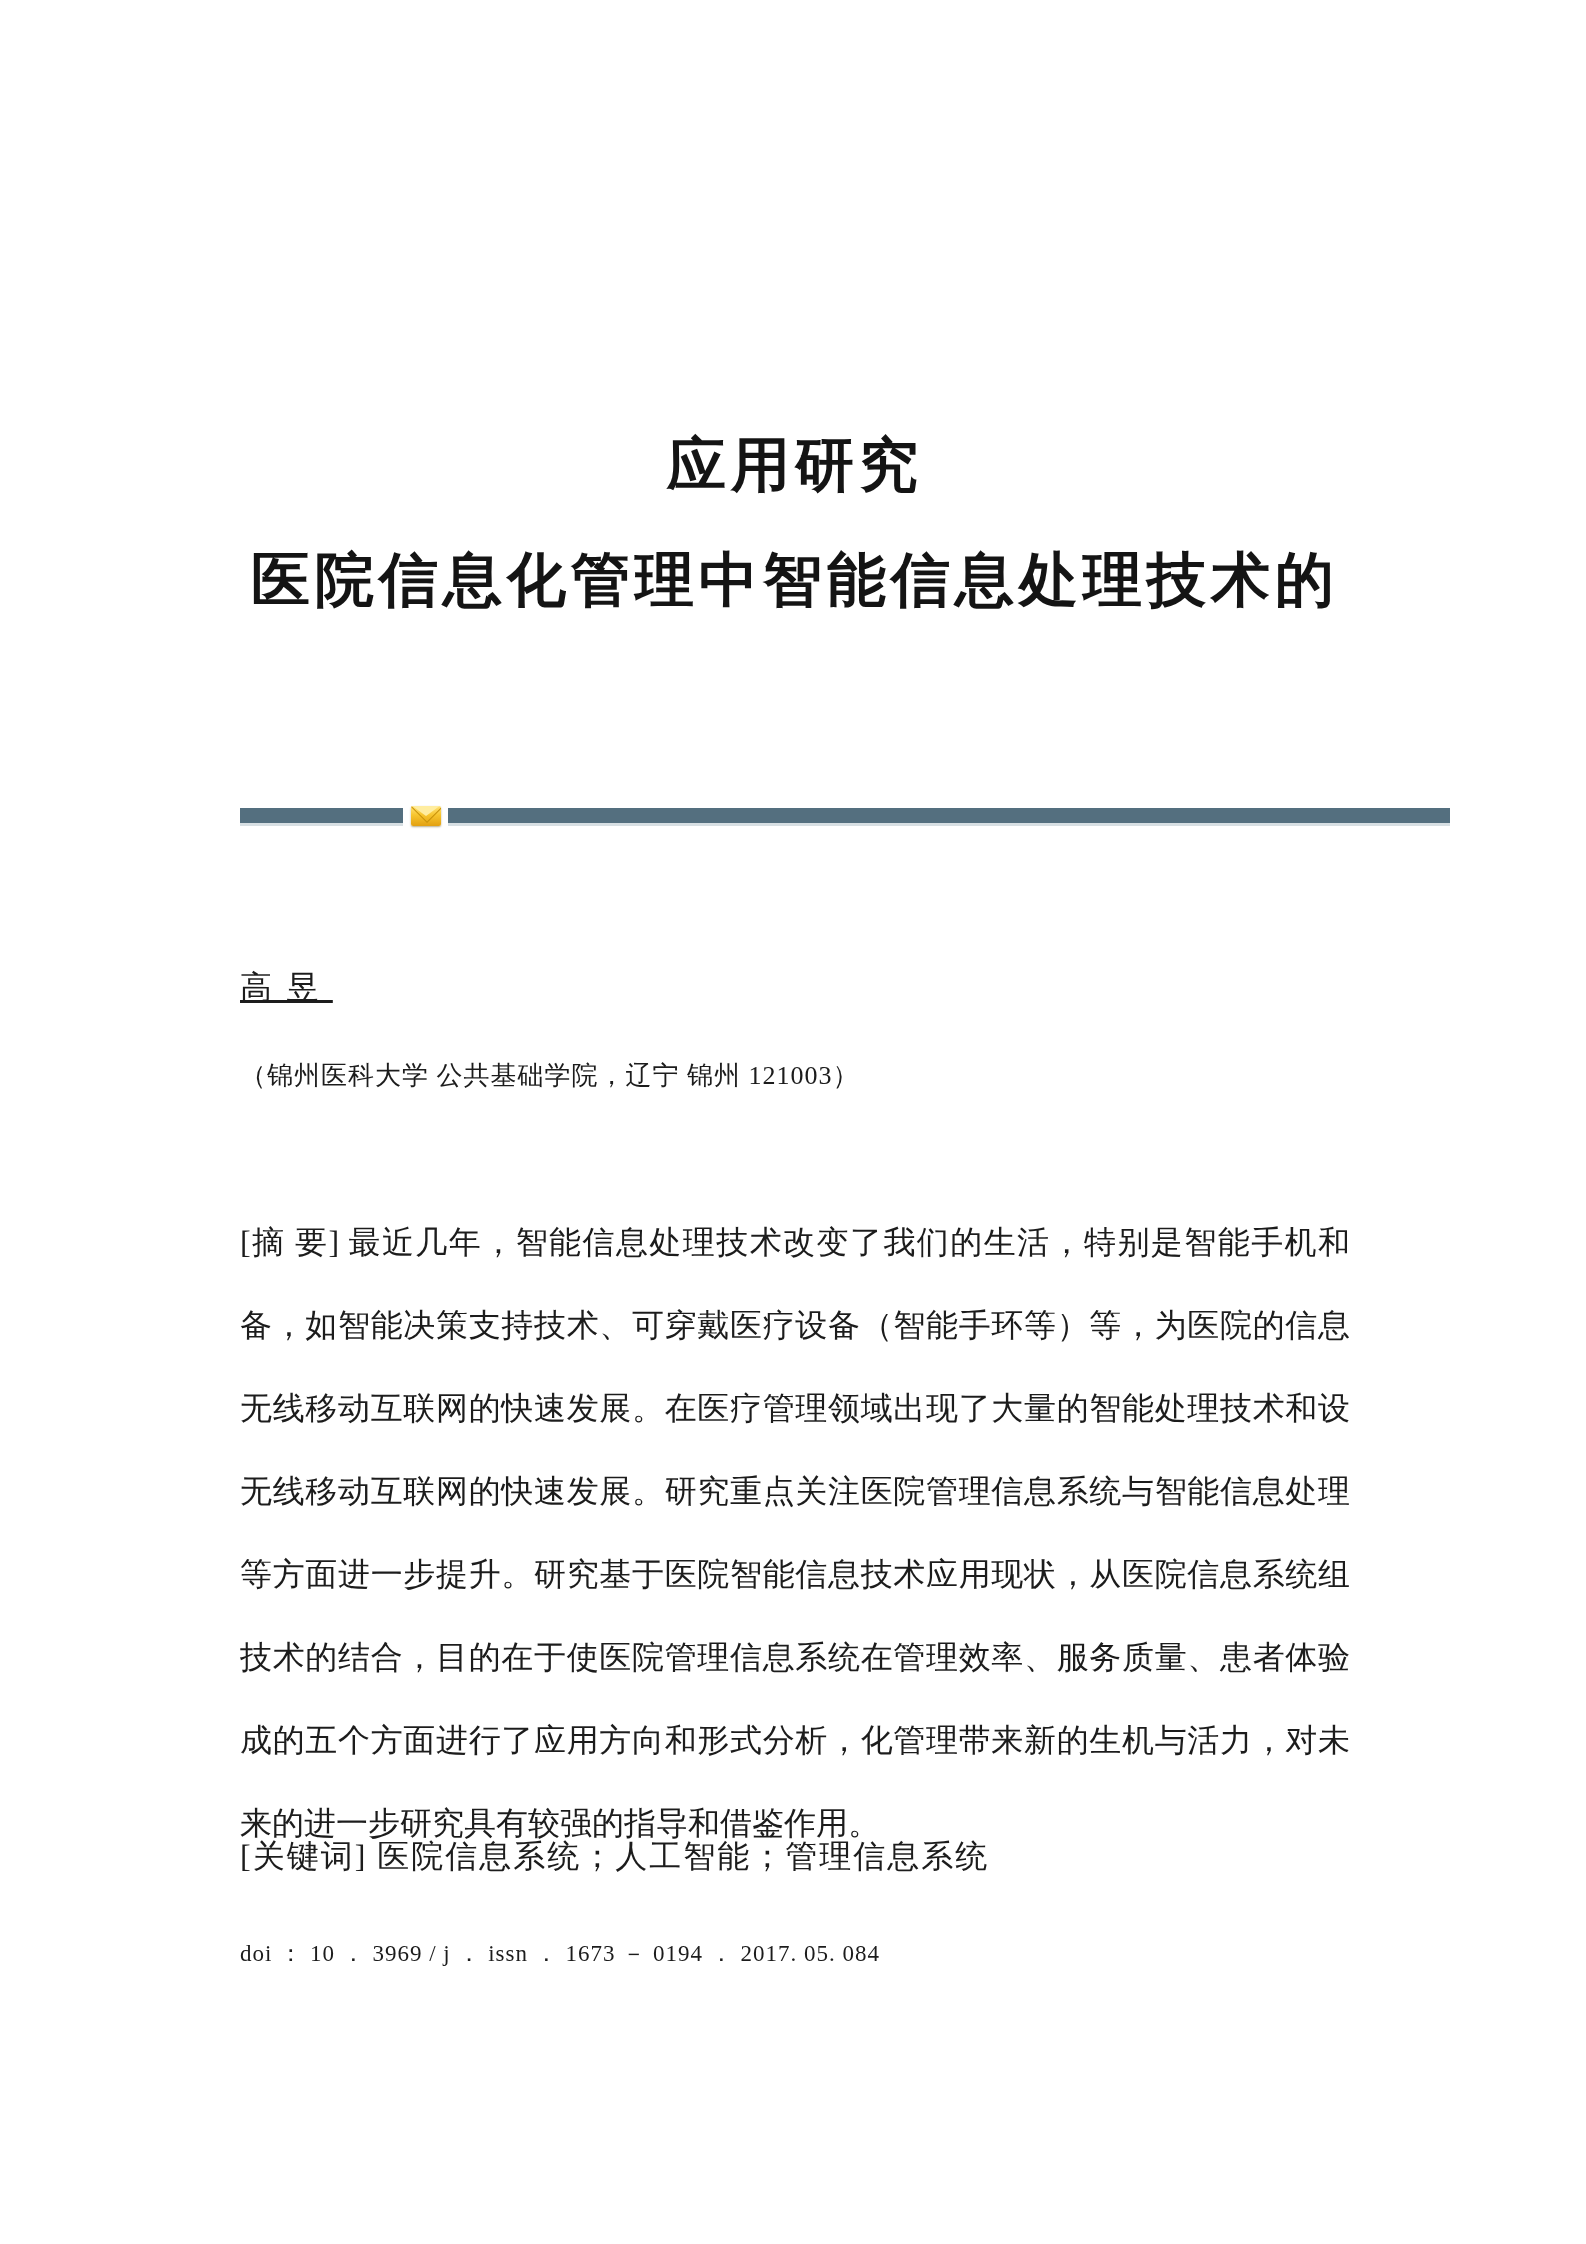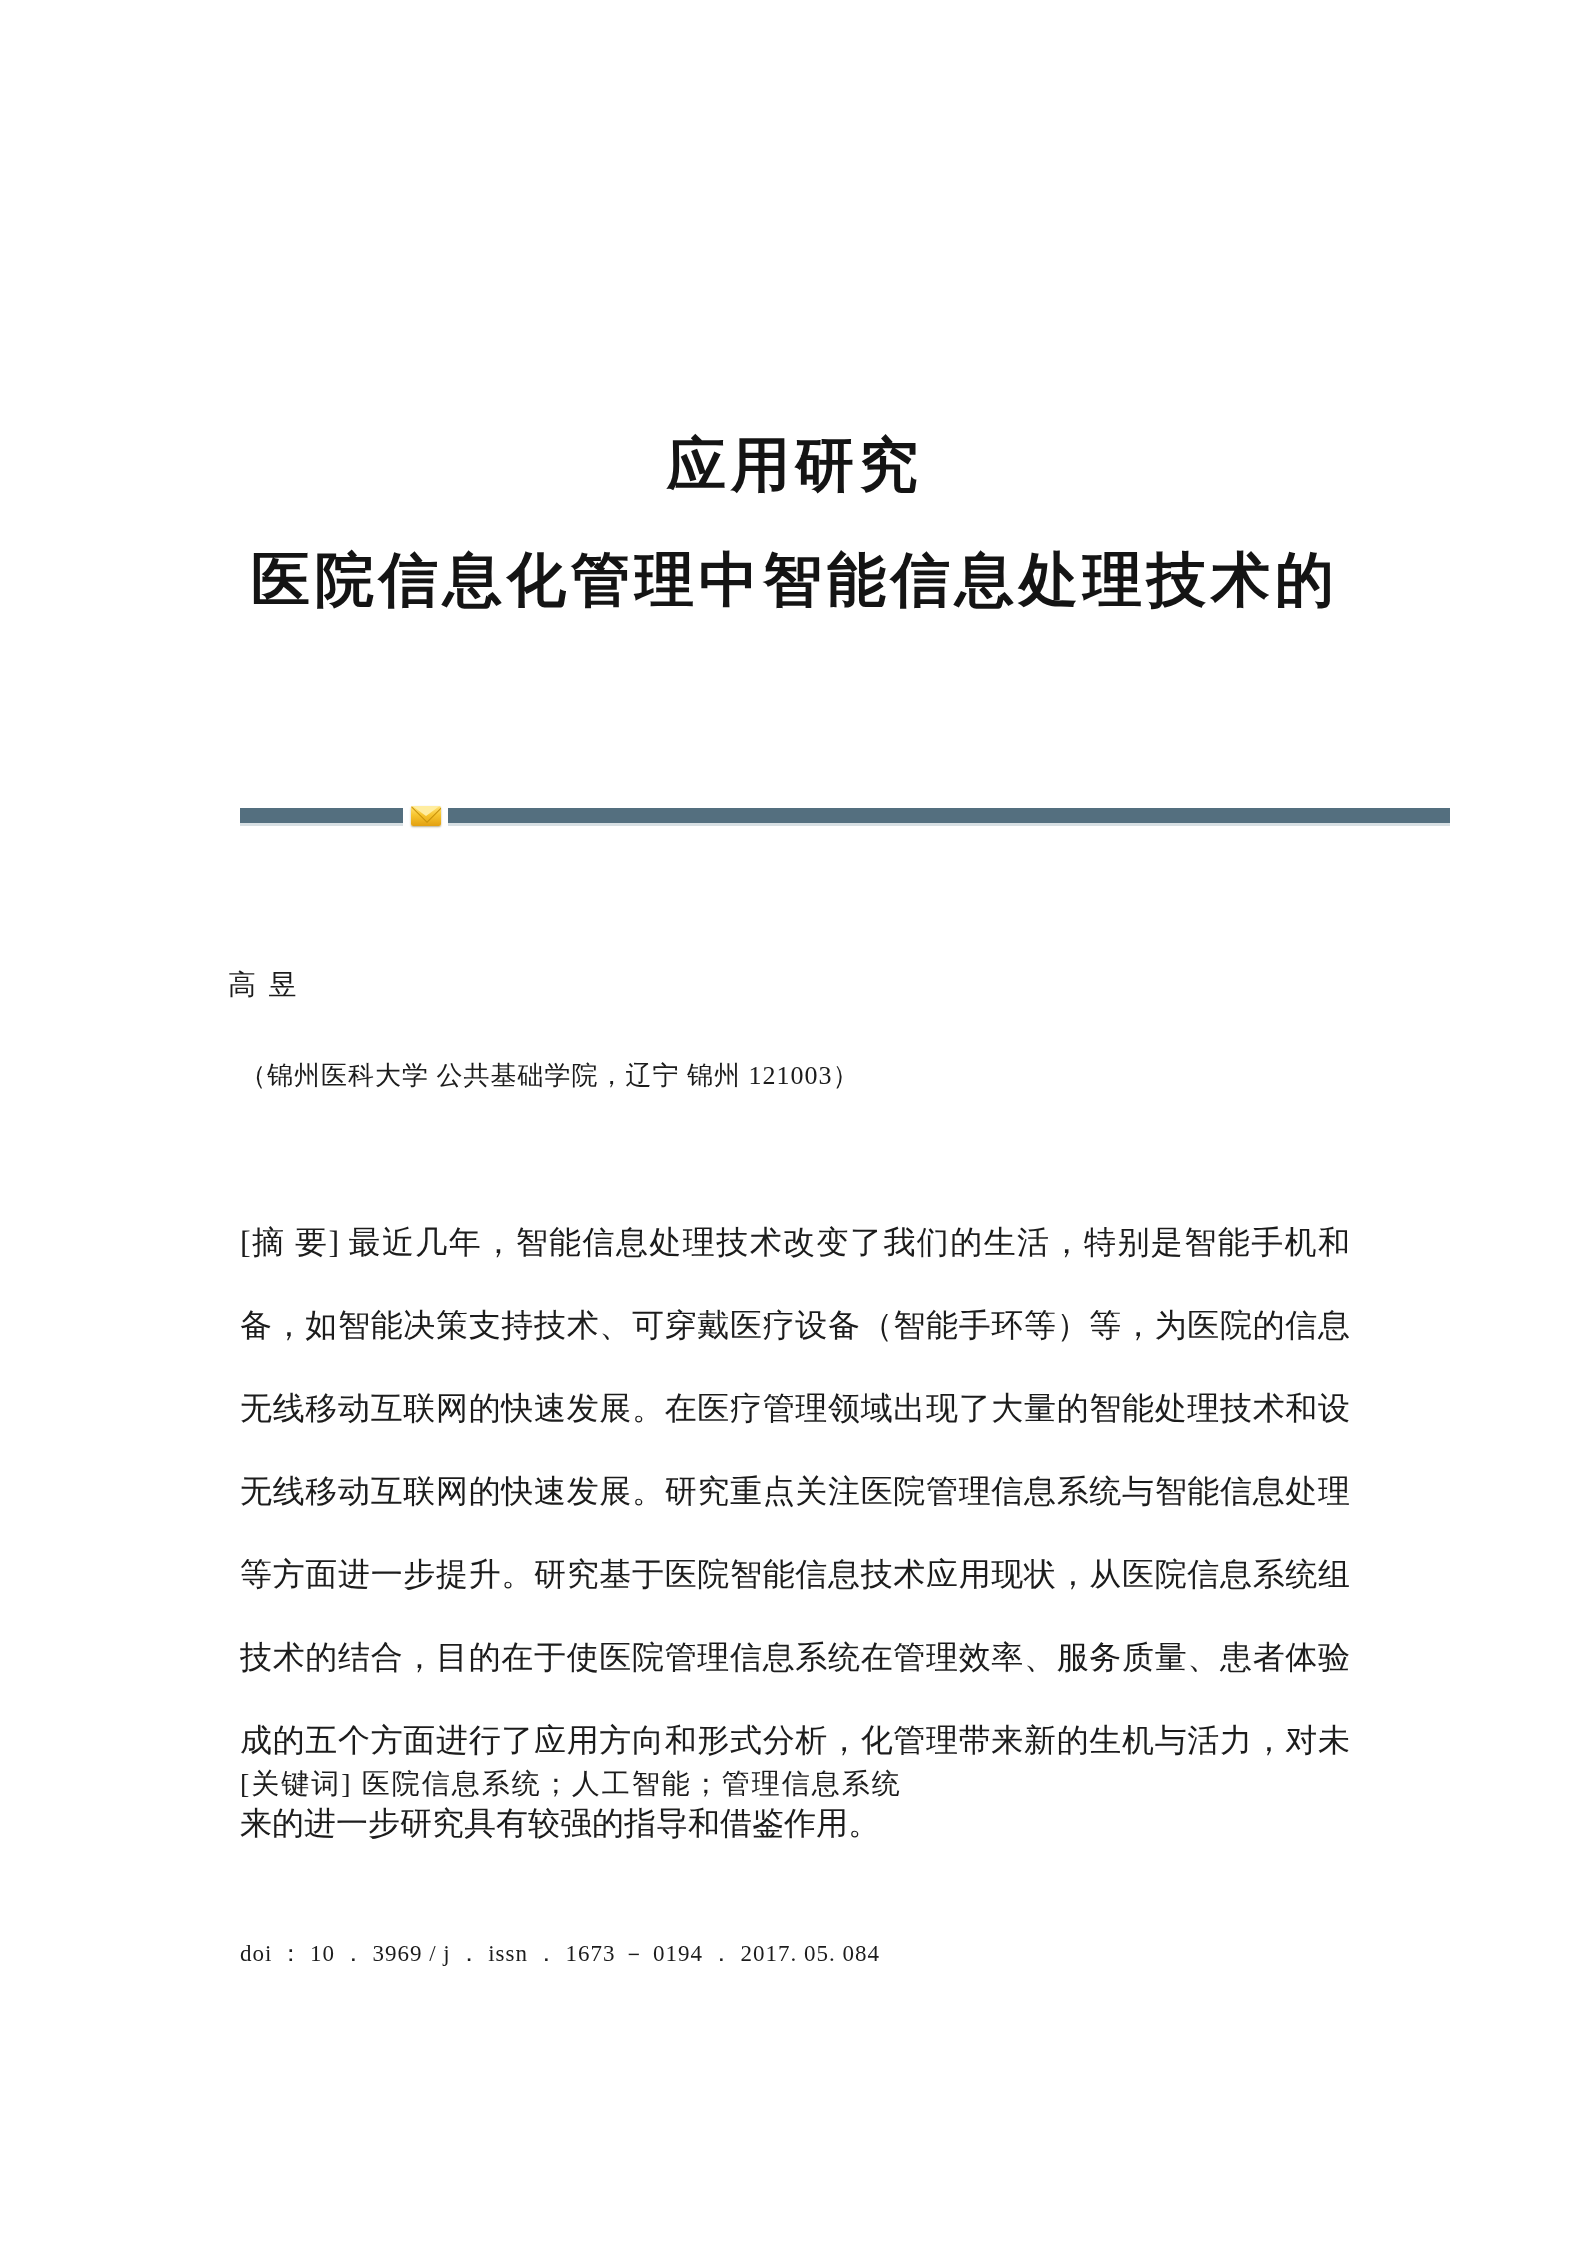--- a/index.html
+++ b/index.html
@@ -81,25 +81,26 @@
     left: 4px;
     width: 22px;
     height: 22px;
     transform: rotate(45deg);
     border: 1px solid #c8920a;
     background: transparent;
   }
   
   .author {
     position: absolute;
-    left: 228px;
+    left: 240px;
     top: 966px;
-    font-size: 28px;
+    font-size: 32px;
     letter-spacing: 0.45em;
     color: #1c1c1c;
+    text-decoration: underline;
   }
   .affiliation {
     position: absolute;
     left: 240px;
     top: 1058px;
     font-size: 26px;
     letter-spacing: 1px;
     color: #1c1c1c;
     white-space: nowrap;
   }
@@ -114,23 +115,23 @@
   }
   .abstract .line {
     text-align: justify;
   }
   .abstract .line.fill {
     text-align-last: justify;
   }
   .keywords {
     position: absolute;
     left: 240px;
-    top: 1764px;
+    top: 1836px;
     width: 1110px;
-    font-size: 28px;
+    font-size: 32px;
     line-height: 40px;
     letter-spacing: 2px;
     color: #1c1c1c;
     white-space: nowrap;
   }
   .doi {
     position: absolute;
     left: 240px;
     top: 1932px;
     width: 1200px;

